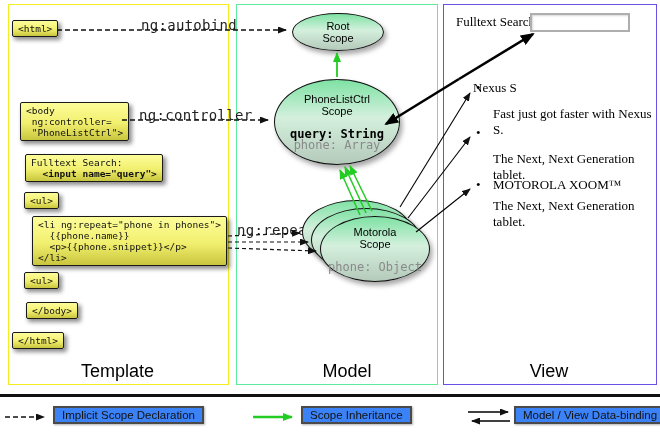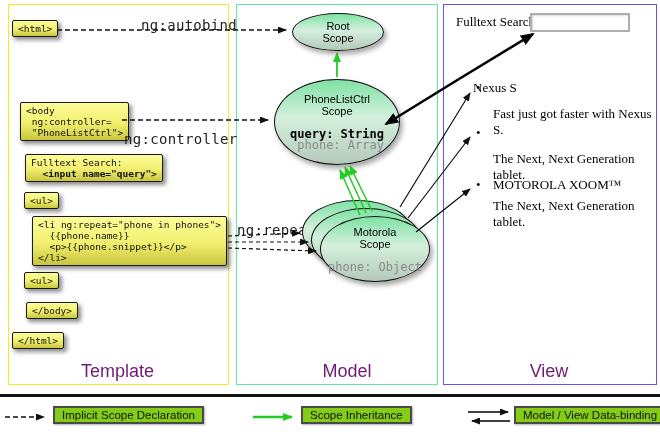--- a/index.html
+++ b/index.html
@@ -4,21 +4,21 @@
 <style>
   html,body{margin:0;padding:0;background:#fff;}
   #stage{position:relative;width:660px;height:435px;background:#fff;overflow:hidden;
          font-family:"Liberation Sans",sans-serif;}
 
   
   .col{position:absolute;top:4px;height:379px;border:1px solid;background:transparent;}
   .col.template{left:8px;width:219px;border-color:var(--template-border,#f2ee22);}
   .col.model{left:236px;width:200px;border-color:var(--model-border,#5feaa2);}
   .col.view{left:443px;width:212px;border-color:var(--view-border,#6a4fe8);}
-  .col-label{position:absolute;top:361px;font-size:18px;color:#701a75;text-align:center;}
+  .col-label{position:absolute;top:361px;font-size:18px;color:#000000;text-align:center;}
   .col-label.t{left:8px;width:219px;}
   .col-label.m{left:227px;width:240px;}
   .col-label.v{left:443px;width:212px;}
 
   
   .code-box{position:absolute;
     background:linear-gradient(180deg,#fdfd9a 0%,#f1ef6e 55%,var(--code-box-yellow,#c9c53e) 100%);
     border:1.5px solid #1a1a1a;border-radius:2px;padding:2px 5px;
     font-family:"DejaVu Sans Mono",monospace;font-size:9.5px;color:#111;
     box-shadow:2.5px 3px 4px rgba(0,0,0,.45);}
@@ -27,35 +27,35 @@
 
   
   .ng-label{position:absolute;font-family:"DejaVu Sans Mono",monospace;font-size:14px;
     color:#222;letter-spacing:.3px;}
 
   
   .ellipse{position:absolute;border:1.5px solid #111;border-radius:50%;
     background:linear-gradient(180deg,#7fe2a4 0%,var(--scope-green,#d4f0dd) 45%,#b4c9ba 100%);
     box-shadow:2.5px 3.5px 5px rgba(0,0,0,.35);
     display:flex;flex-direction:column;align-items:center;justify-content:center;
-    text-align:right;font-size:11px;line-height:12px;color:#000;}
+    text-align:center;font-size:11px;line-height:12px;color:#000;}
   .props{margin-top:12px;font-family:"DejaVu Sans Mono",monospace;font-size:12px;line-height:11px;}
   .prop-bold{font-weight:bold;color:#000;}
   .prop-gray{color:#8a8a8a;}
 
   
   .serif{position:absolute;font-family:"Liberation Serif",serif;font-size:13px;color:#000;}
   .search-input{position:absolute;left:530px;top:13px;width:92px;height:13px;
     border:2px solid #aeaeae;border-radius:0;background:#fff;
     box-shadow:inset 1px 1px 2px rgba(0,0,0,.15);font-size:11px;}
   .bullet{position:absolute;font-family:"Liberation Serif",serif;font-size:13px;color:#000;}
 
   
   .separator{position:absolute;left:0;top:394px;width:660px;height:3px;background:#111;}
-  .legend-box{position:absolute;top:406px;border:2px solid #4a4a4a;background:#84cc16;
+  .legend-box{position:absolute;top:406px;border:2px solid #4a4a4a;background:#3b82f6;
     padding:1px 7px;font-size:11.5px;color:#111;box-shadow:1px 1px 2px rgba(0,0,0,.3);
     white-space:nowrap;}
 
   svg.overlay{position:absolute;left:0;top:0;width:660px;height:435px;pointer-events:none;}
 </style>
 </head>
 <body>
 
 <div id="stage">
 
@@ -99,21 +99,21 @@
 
   <div class="code-box" style="left:26px;top:302px;">
     <div class="code-line">&lt;/body&gt;</div>
   </div>
 
   <div class="code-box" style="left:12px;top:332px;">
     <div class="code-line">&lt;/html&gt;</div>
   </div>
 
   <div class="ng-label" style="left:141px;top:17px;">ng:autobind</div>
-  <div class="ng-label" style="left:124px;top:107px;margin-top:24px;">ng:controller</div>
+  <div class="ng-label" style="left:139px;top:107px;">ng:controller</div>
   <div class="ng-label" style="left:237px;top:222px;">ng:repeat</div>
 
   <div class="ellipse" style="left:292px;top:13px;width:90px;height:36px;">
     <div>Root</div>
     <div>Scope</div>
   </div>
 
   <div class="ellipse" style="left:274px;top:79px;width:124px;height:84px;">
     <div>PhoneListCtrl</div>
     <div>Scope</div>

